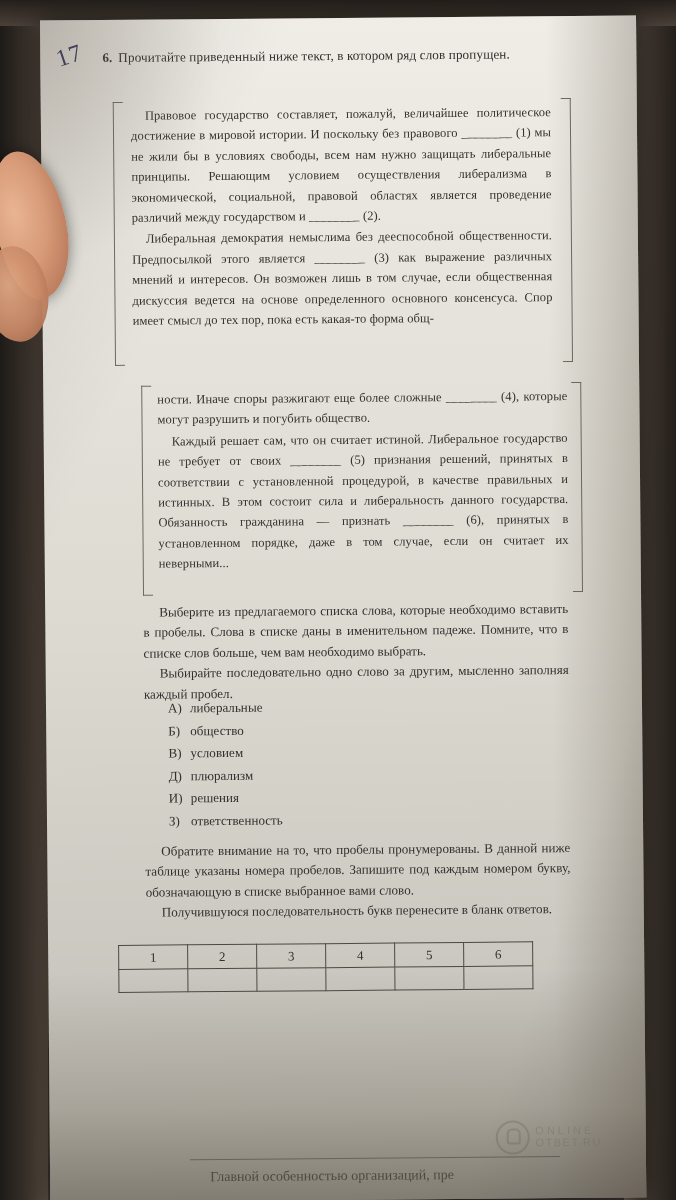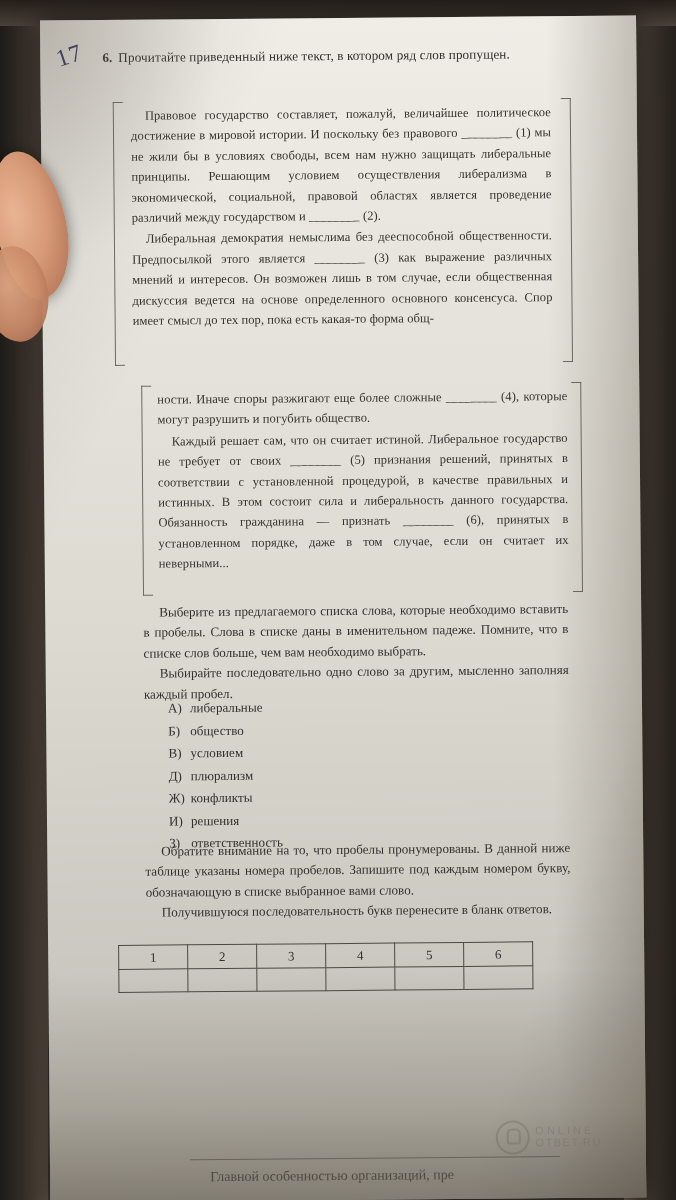--- a/index.html
+++ b/index.html
@@ -274,21 +274,20 @@
       <div class="body-text" style="left:98px; top:583px; width:425px;">
         <p>Выберите из предлагаемого списка слова, которые необходимо вставить в пробелы. Слова в списке даны в именительном падеже. Помните, что в списке слов больше, чем вам необходимо выбрать.</p>
         <p>Выбирайте последовательно одно слово за другим, мысленно заполняя каждый пробел.</p>
       </div>
 
       <div class="options" style="left:122px; top:678px;">
         <div class="opt"><span class="letter">А)</span><span>либеральные</span></div>
         <div class="opt"><span class="letter">Б)</span><span>общество</span></div>
         <div class="opt"><span class="letter">В)</span><span>условием</span></div>
         <div class="opt"><span class="letter">Д)</span><span>плюрализм</span></div>
-        <div class="opt"><span class="letter">Ж)</span><span>конфликты</span></div>
         <div class="opt"><span class="letter">И)</span><span>решения</span></div>
         <div class="opt"><span class="letter">З)</span><span>ответственность</span></div>
       </div>
 
       <div class="body-text" style="left:98px; top:822px; width:425px;">
         <p>Обратите внимание на то, что пробелы пронумерованы. В данной ниже таблице указаны номера пробелов. Запишите под каждым номером букву, обозначающую в списке выбранное вами слово.</p>
         <p>Получившуюся последовательность букв перенесите в бланк ответов.</p>
       </div>
 
       <table class="answer" style="left:70px; top:925px;">

